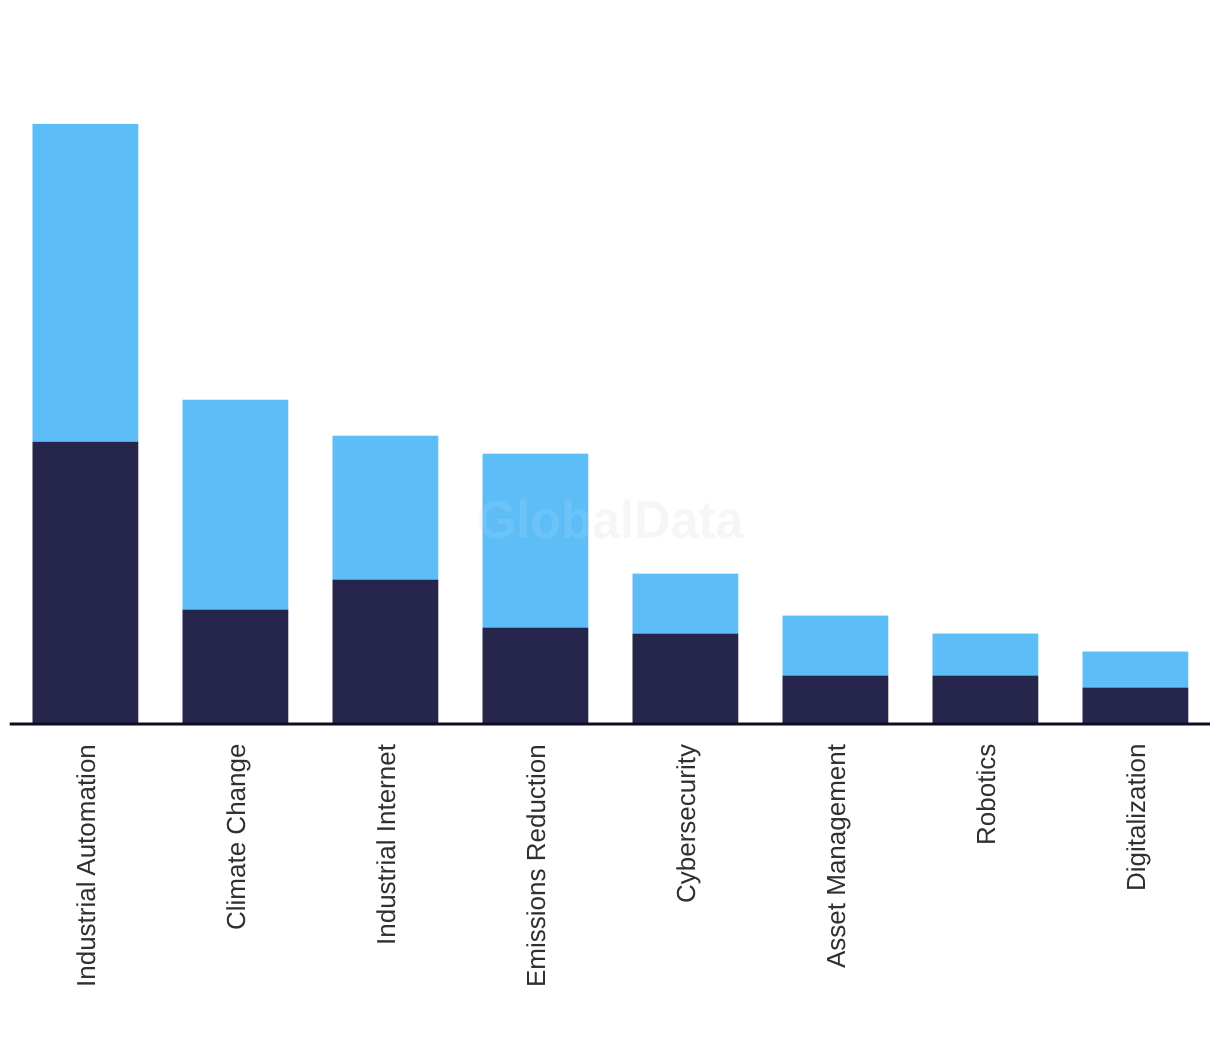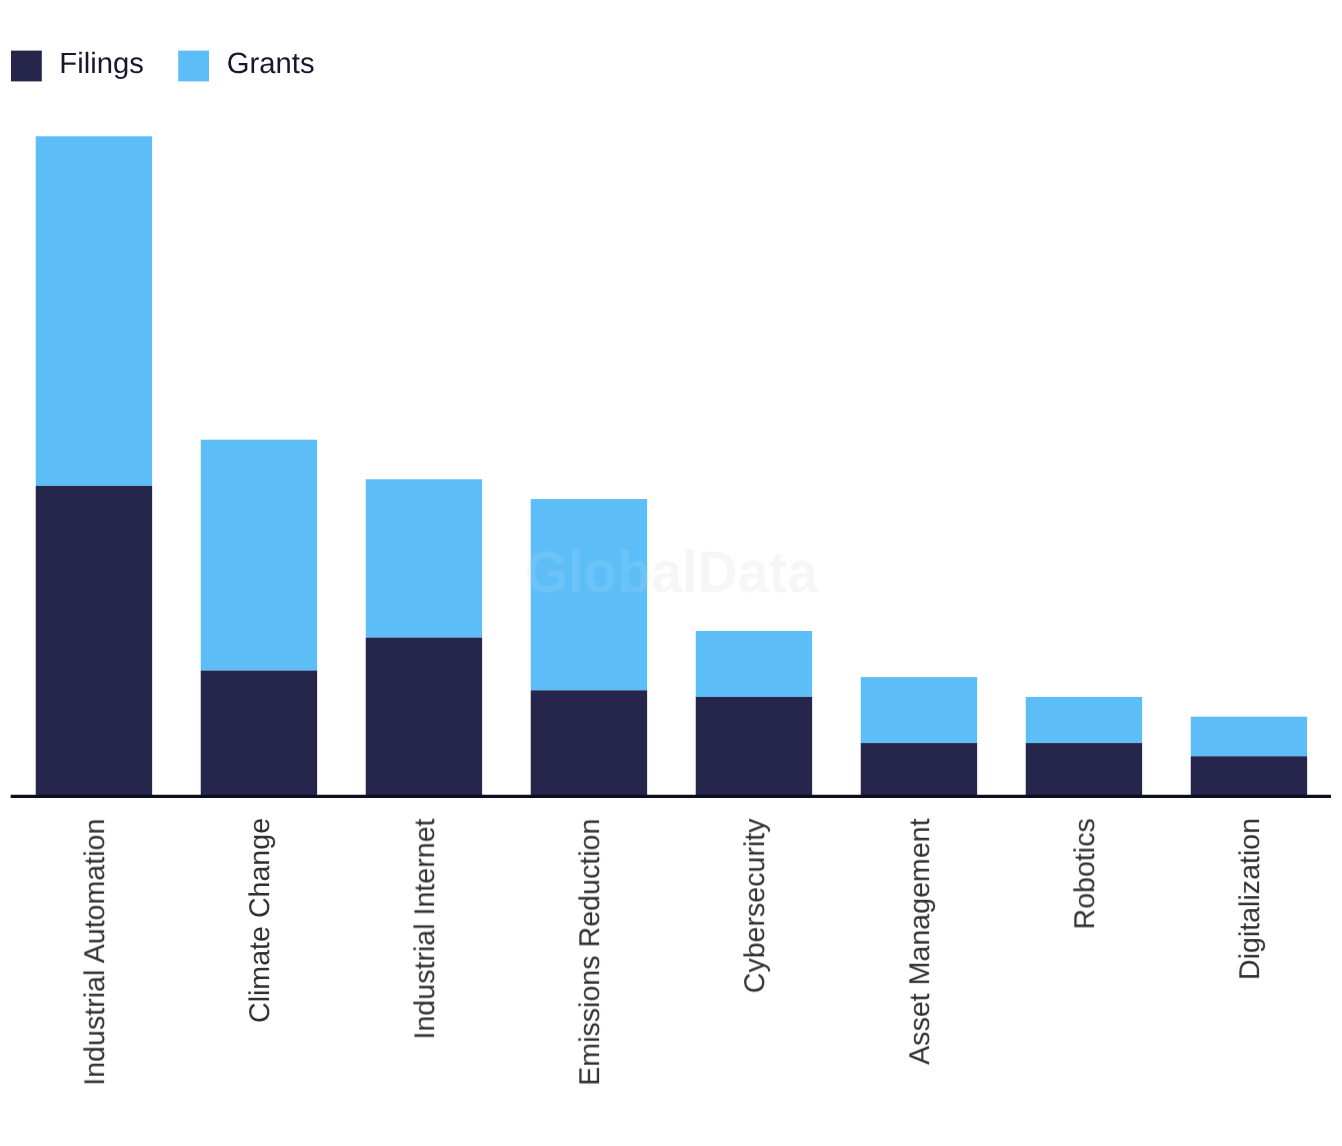--- a/index.html
+++ b/index.html
@@ -37,30 +37,20 @@
   #xlabels{position:absolute;left:0;top:0;width:1220px;height:1042px;}
   .cat-label{position:absolute;top:0;font-size:26px;color:#303030;white-space:nowrap;
       -webkit-font-smoothing:antialiased;
       transform-origin:0 0;transform:rotate(-90deg) translateZ(0);}
 </style>
 </head>
 <body>
 
 <div id="chart">
 
-  <div id="legend">
-    <div class="legend-item" style="left: 10px;">
-      <span class="legend-swatch" style="background: rgb(38, 37, 75);"></span>
-      <span class="legend-label">Filings</span>
-    </div>
-    <div class="legend-item" style="left: 162.3px;">
-      <span class="legend-swatch" style="background: rgb(93, 190, 247);"></span>
-      <span class="legend-label">Grants</span>
-    </div>
-  </div>
 
   <div id="plot">
 
     <div class="watermark" id="wm-back">GlobalData</div>
 
     <svg id="bars-svg" width="1220" height="1042" viewBox="0 0 1220 1042">
       <g class="bar">
         <rect class="seg-grants" x="32.5" y="123.89999999999998" width="105.8" height="317.788" fill="#5DBEF7" shape-rendering="auto"></rect>
         <rect class="seg-filings" x="32.5" y="441.688" width="105.8" height="281.812" fill="#26254B" shape-rendering="auto"></rect>
       </g>

